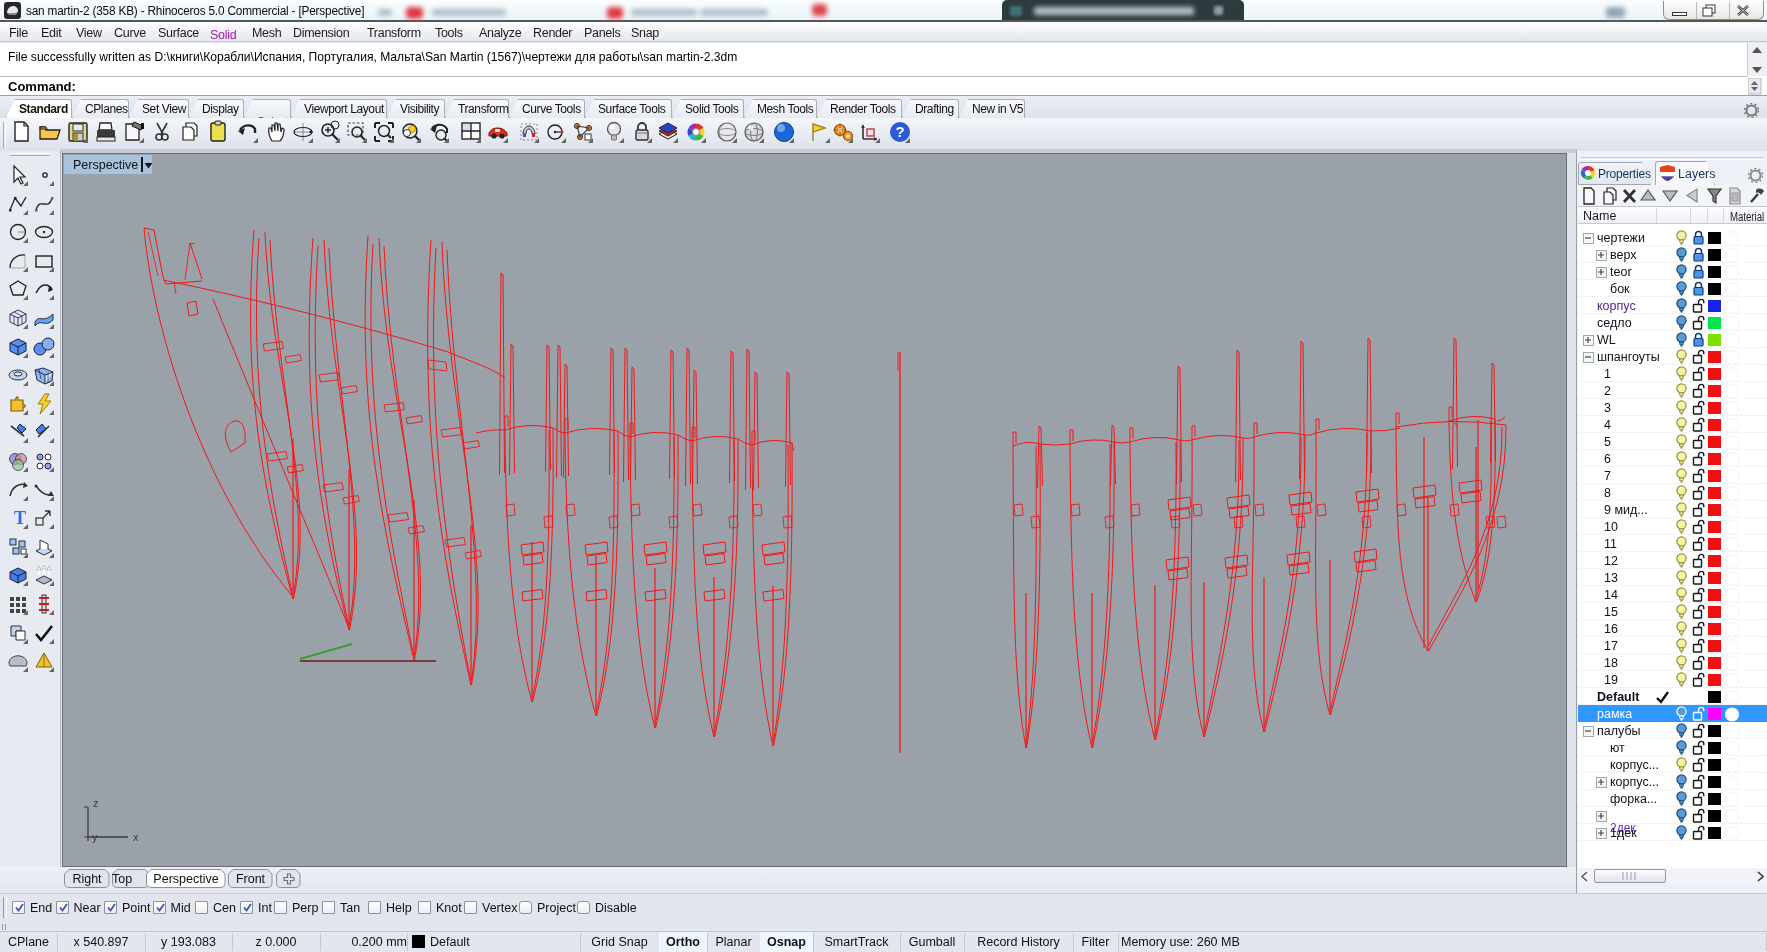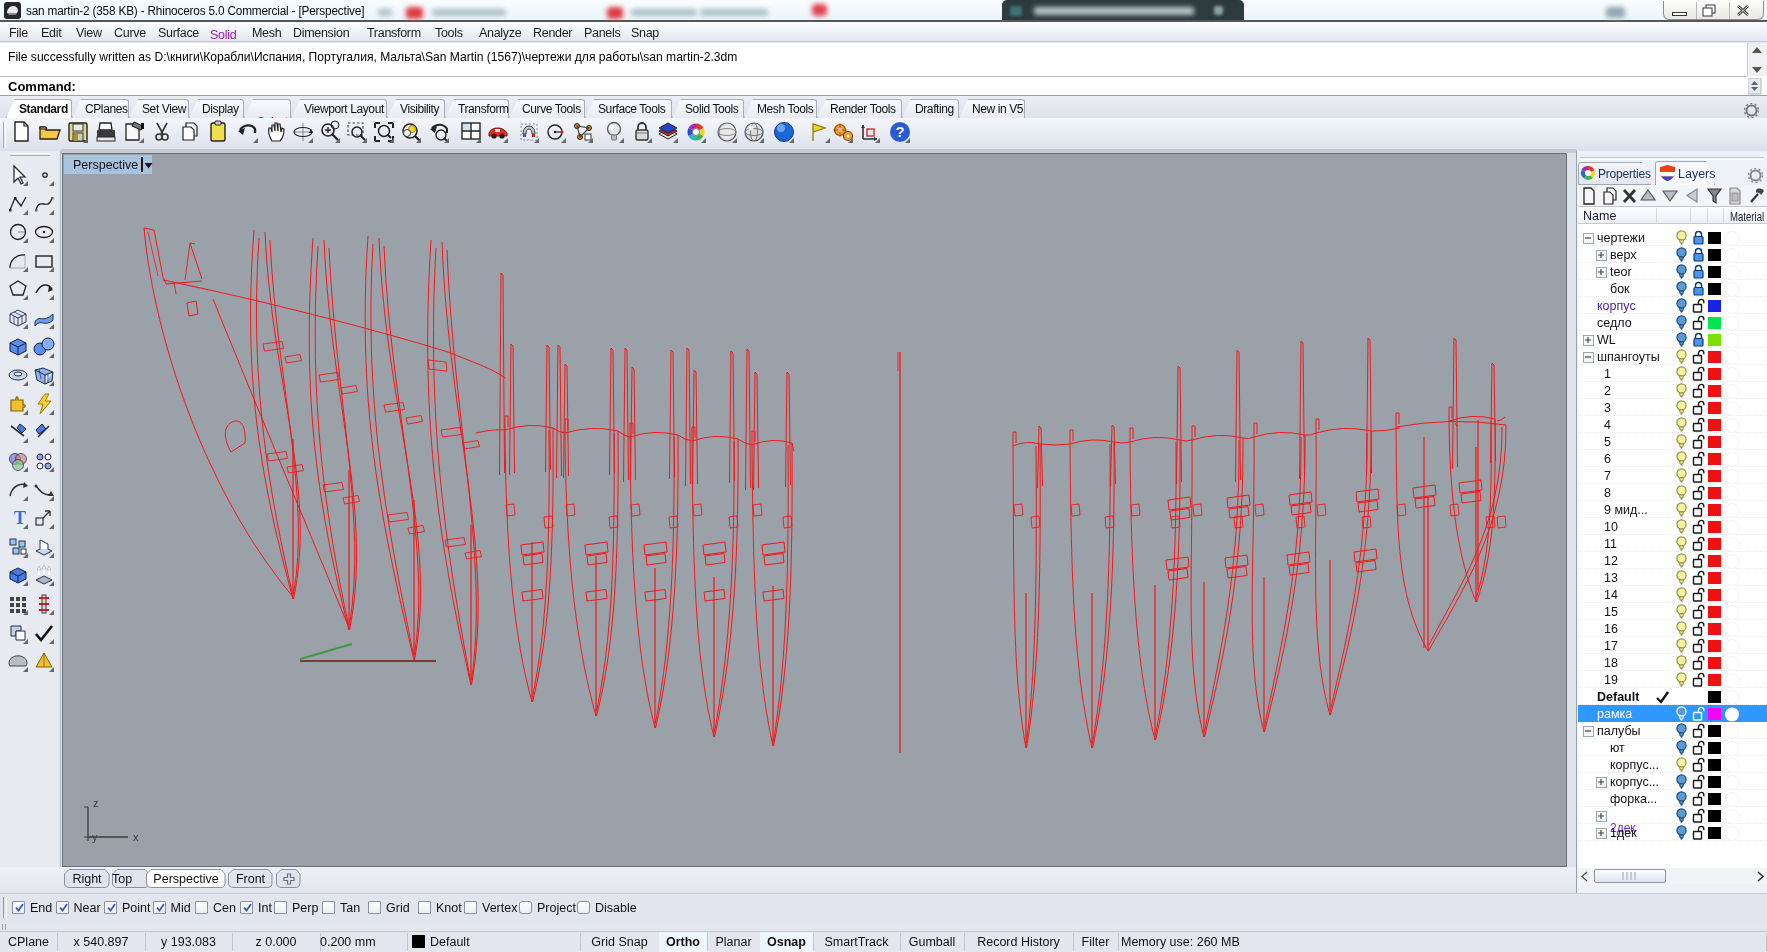--- a/index.html
+++ b/index.html
@@ -1432,42 +1432,42 @@
 <div class="abs" style="left:240px;top:901px;width:13px;height:13px;background:linear-gradient(#fff,#ededf1);border:1px solid #8892a0;border-radius:1px"></div>
 <svg class="abs" style="left:241px;top:901px" width="13" height="13">
     <path d="M3,6.5 L5.5,9.5 L10,3" fill="none" stroke="#3a55b8" stroke-width="1.8"></path>
   </svg>
 <div class="abs txt" style="left:258px;top:901px;font-size:12.5px;color:#111">Int</div>
 <div class="abs" style="left:274px;top:901px;width:13px;height:13px;background:linear-gradient(#fff,#ededf1);border:1px solid #8892a0;border-radius:1px"></div>
 <div class="abs txt" style="left:292px;top:901px;font-size:12.5px;color:#111">Perp</div>
 <div class="abs" style="left:322px;top:901px;width:13px;height:13px;background:linear-gradient(#fff,#ededf1);border:1px solid #8892a0;border-radius:1px"></div>
 <div class="abs txt" style="left:340px;top:901px;font-size:12.5px;color:#111">Tan</div>
 <div class="abs" style="left:368px;top:901px;width:13px;height:13px;background:linear-gradient(#fff,#ededf1);border:1px solid #8892a0;border-radius:1px"></div>
-<div class="abs txt" style="left:386px;top:901px;font-size:12.5px;color:#111">Grid</div>
+<div class="abs txt" style="left:386px;top:901px;font-size:12.5px;color:#111">Help</div>
 <div class="abs" style="left:418px;top:901px;width:13px;height:13px;background:linear-gradient(#fff,#ededf1);border:1px solid #8892a0;border-radius:1px"></div>
 <div class="abs txt" style="left:436px;top:901px;font-size:12.5px;color:#111">Knot</div>
 <div class="abs" style="left:464px;top:901px;width:13px;height:13px;background:linear-gradient(#fff,#ededf1);border:1px solid #8892a0;border-radius:1px"></div>
 <div class="abs txt" style="left:482px;top:901px;font-size:12.5px;color:#111">Vertex</div>
 <div class="abs" style="left:519px;top:901px;width:13px;height:13px;background:linear-gradient(#fff,#ededf1);border:1px solid #8892a0;border-radius:3px"></div>
 <div class="abs txt" style="left:537px;top:901px;font-size:12.5px;color:#111">Project</div>
 <div class="abs" style="left:577px;top:901px;width:13px;height:13px;background:linear-gradient(#fff,#ededf1);border:1px solid #8892a0;border-radius:3px"></div>
 <div class="abs txt" style="left:595px;top:901px;font-size:12.5px;color:#111">Disable</div>
 <div class="abs" style="left:0;top:923px;width:1767px;height:29px;background:#e4e6ef"></div>
 <div class="abs" style="left:2px;top:924px;width:4px;height:6px;border-left:1px solid #999;border-right:1px solid #999"></div>
 <div class="abs" style="left:0;top:931px;width:1767px;height:1px;background:#bfc4cf"></div>
 <div class="abs" style="left:57px;top:933px;width:1px;height:18px;background:#c2c6d2"></div>
 <div class="abs txt" style="left:0px;top:935px;width:57px;text-align:center;font-size:12.5px;font-weight:normal;color:#111">CPlane</div>
 <div class="abs" style="left:145px;top:933px;width:1px;height:18px;background:#c2c6d2"></div>
 <div class="abs txt" style="left:57px;top:935px;width:88px;text-align:center;font-size:12.5px;font-weight:normal;color:#111">x 540.897</div>
 <div class="abs" style="left:232px;top:933px;width:1px;height:18px;background:#c2c6d2"></div>
 <div class="abs txt" style="left:145px;top:935px;width:87px;text-align:center;font-size:12.5px;font-weight:normal;color:#111">y 193.083</div>
 <div class="abs" style="left:320px;top:933px;width:1px;height:18px;background:#c2c6d2"></div>
 <div class="abs txt" style="left:232px;top:935px;width:88px;text-align:center;font-size:12.5px;font-weight:normal;color:#111">z 0.000</div>
 <div class="abs" style="left:407px;top:933px;width:1px;height:18px;background:#c2c6d2"></div>
-<div class="abs txt" style="left:320px;top:935px;width:87px;text-align:left;font-size:12.5px;font-weight:normal;color:#111">0.200 mm</div>
+<div class="abs txt" style="left:320px;top:935px;width:87px;text-align:right;font-size:12.5px;font-weight:normal;color:#111">0.200 mm</div>
 <div class="abs" style="left:580px;top:933px;width:1px;height:18px;background:#c2c6d2"></div>
 <div class="abs" style="left:659px;top:933px;width:1px;height:18px;background:#c2c6d2"></div>
 <div class="abs txt" style="left:580px;top:935px;width:79px;text-align:center;font-size:12.5px;font-weight:normal;color:#111">Grid Snap</div>
 <div class="abs" style="left:659px;top:932px;width:48px;height:20px;background:#eef6fd"></div>
 <div class="abs" style="left:707px;top:933px;width:1px;height:18px;background:#c2c6d2"></div>
 <div class="abs txt" style="left:659px;top:935px;width:48px;text-align:center;font-size:12.5px;font-weight:bold;color:#111">Ortho</div>
 <div class="abs" style="left:760px;top:933px;width:1px;height:18px;background:#c2c6d2"></div>
 <div class="abs txt" style="left:707px;top:935px;width:53px;text-align:center;font-size:12.5px;font-weight:normal;color:#111">Planar</div>
 <div class="abs" style="left:760px;top:932px;width:53px;height:20px;background:#eef6fd"></div>
 <div class="abs" style="left:813px;top:933px;width:1px;height:18px;background:#c2c6d2"></div>

